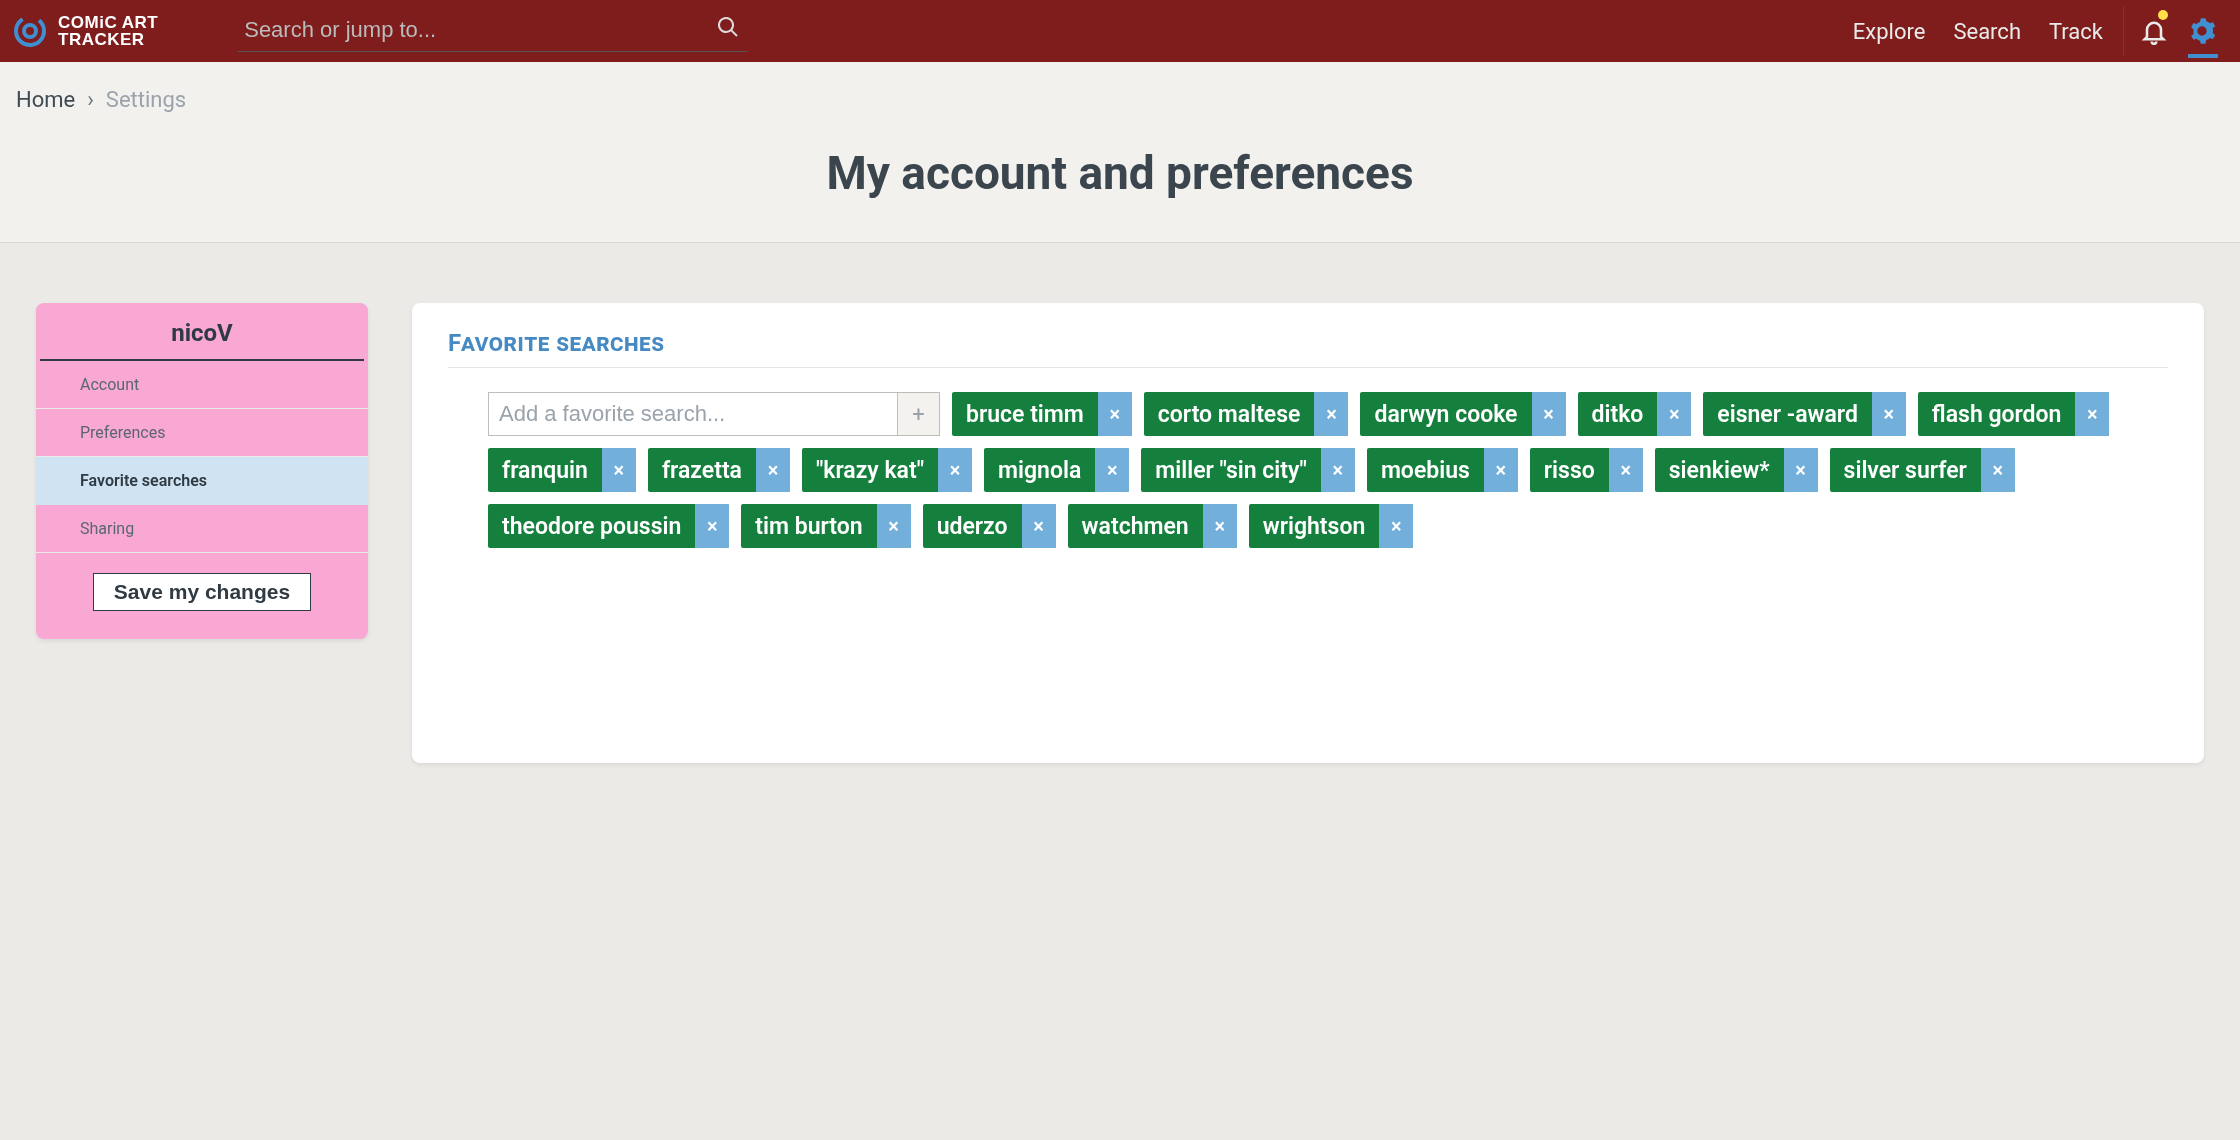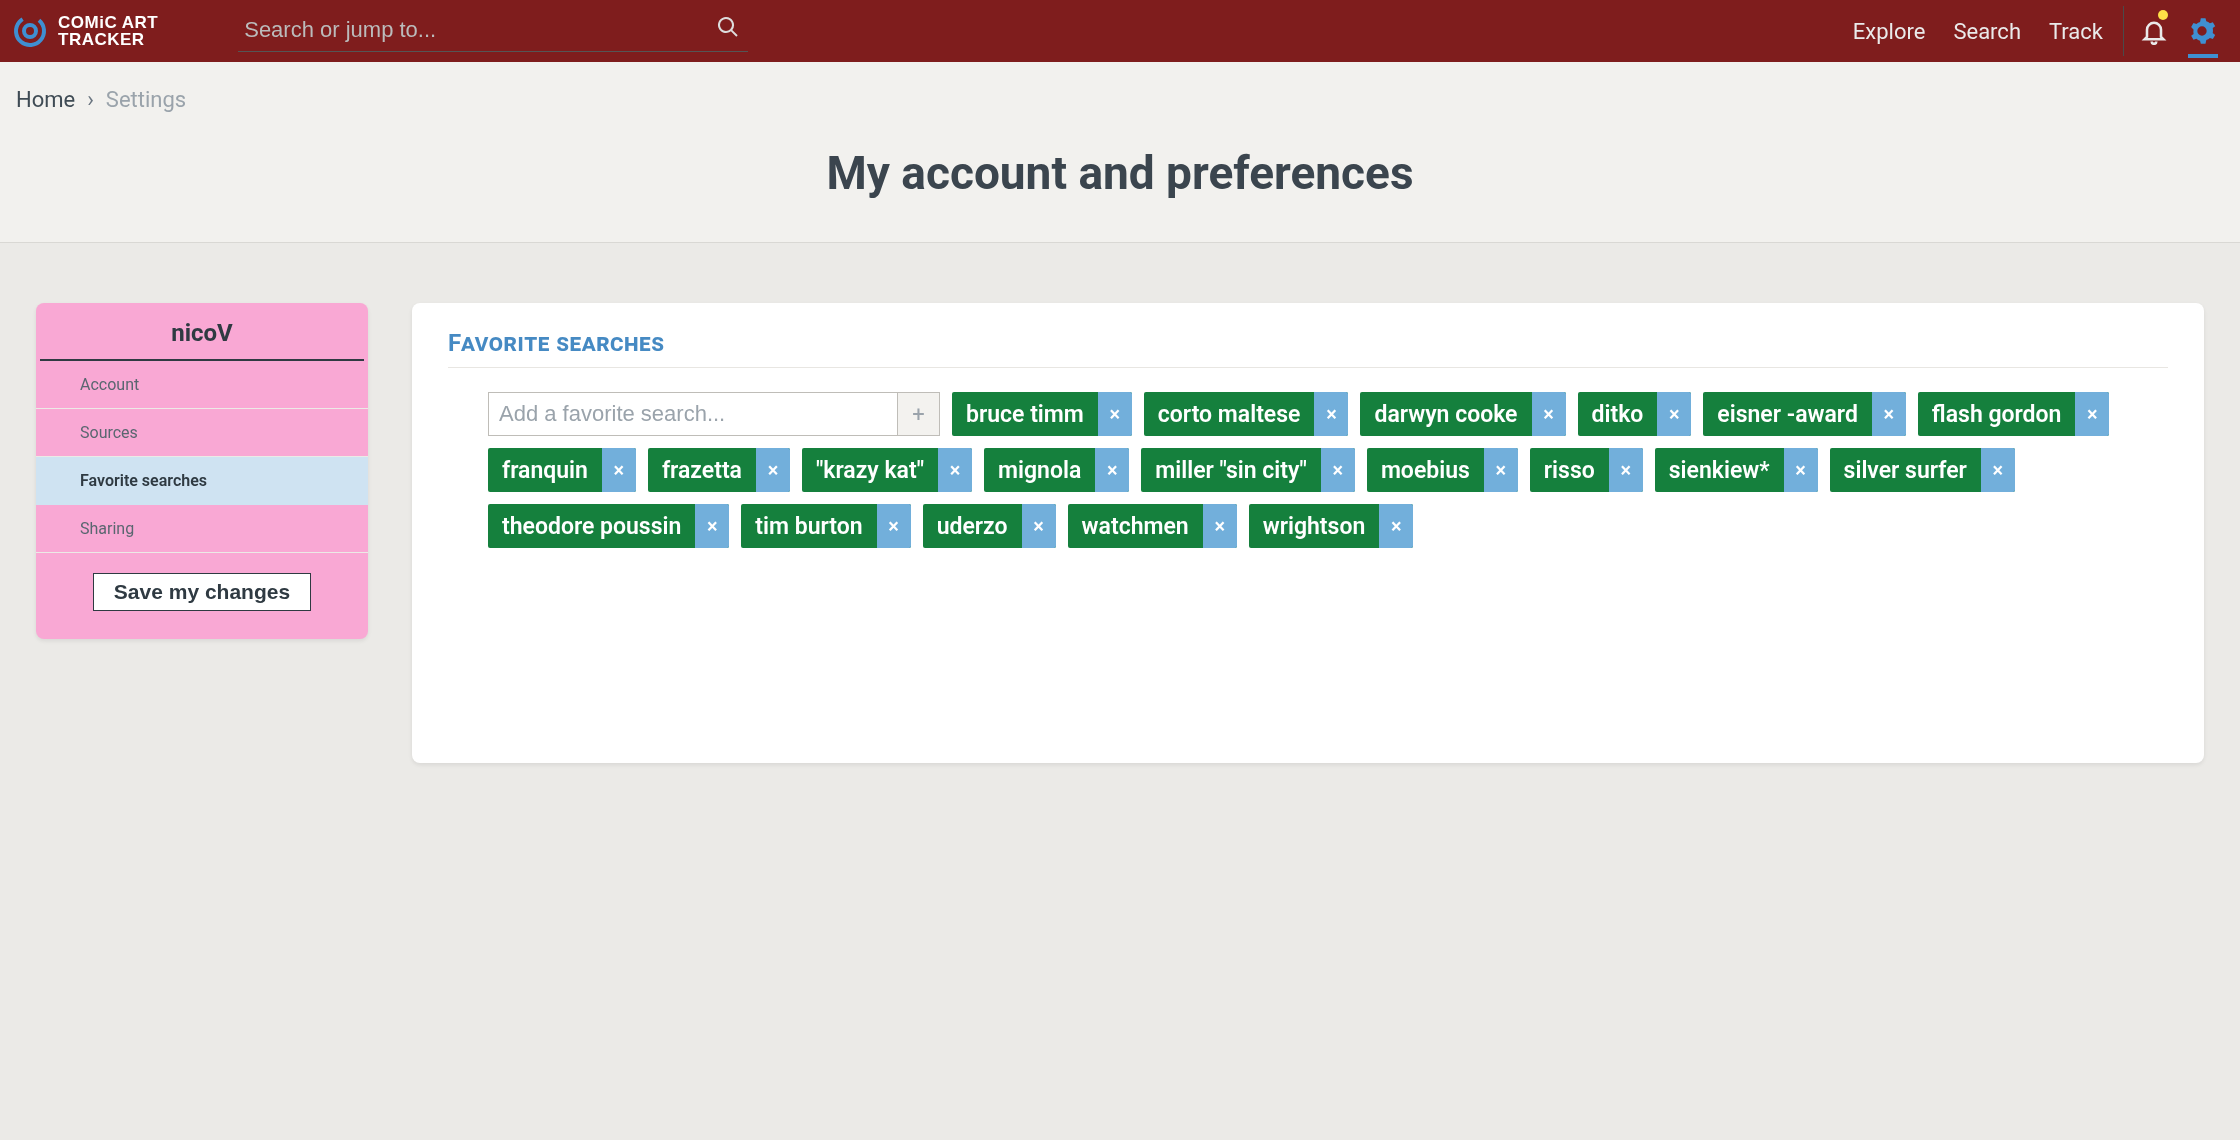--- a/index.html
+++ b/index.html
@@ -330,21 +330,21 @@
   </div>
   <h1 class="page-title">My account and preferences</h1>
 </div>
 
 <div class="content">
 
   <div class="side-card">
     <div class="side-user">nicoV</div>
     <div class="side-list" id="side-list">
         <div class="side-item">Account</div>
-        <div class="side-item">Sources</div>
+        <div class="side-item">Preferences</div>
         <div class="side-item active">Favorite searches</div>
         <div class="side-item">Sharing</div>
       </div>
     <div class="save-row">
       <button class="save-btn">Save my changes</button>
     </div>
   </div>
 
   <div class="main-panel">
     <div class="section-title">Favorite searches</div>

